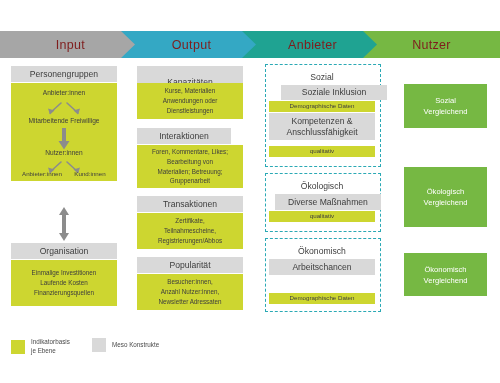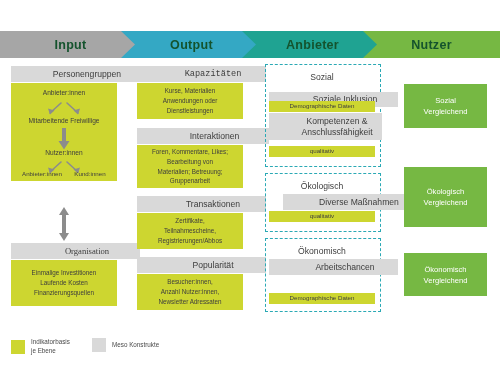--- a/index.html
+++ b/index.html
@@ -9,30 +9,30 @@
     font-family:"Liberation Sans", sans-serif;
     overflow:hidden;
     position:relative;
   }
   #stage{position:absolute;left:0;top:0;width:500px;height:383px;}
 
   
   .band{position:absolute;left:0;top:31px;width:500px;height:27px;}
   .chev{position:absolute;top:0;height:27px;display:flex;align-items:center;justify-content:center;}
   .chev span{
-    color:#14532d;font-size:12.5px;font-weight:bold;letter-spacing:.3px;
+    color:#7f1d1d;font-size:12.5px;font-weight:normal;letter-spacing:.3px;
     position:relative;z-index:2;
   }
   .chev .shape{position:absolute;left:0;top:0;width:100%;height:100%;z-index:1;}
 
   
   .meso{
     position:absolute;background:#d9d9d9;color:#3d3d3d;
     display:flex;align-items:center;justify-content:center;text-align:left;
-    font-size:8.6px;line-height:1.25;padding-left:23px;
+    font-size:8.6px;line-height:1.25;
   }
   .ind{
     position:absolute;background:#cdd630;color:#3d3d3d;
     display:flex;align-items:center;justify-content:center;text-align:center;
     font-size:6.2px;line-height:1.3;
   }
   .indbig{
     position:absolute;background:#cdd630;color:#3d3d3d;
     display:flex;flex-direction:column;align-items:center;justify-content:center;
     text-align:center;font-size:6.3px;line-height:1.55;
@@ -130,36 +130,36 @@
     </svg>
 
     <div class="pg-lbl small" style="top:88px;left:-22px;">Anbieter:innen</div>
     <div class="pg-lbl small" style="top:88px;left:26px;">Kund:innen</div>
   </div>
 
   <svg class="arrowsvg" style="left:57px;top:207px;" width="14" height="34" viewBox="0 0 14 34">
     <path d="M7,0 L12,8 L9,8 L9,26 L12,26 L7,34 L2,26 L5,26 L5,8 L2,8 Z" fill="#8c8c8c"></path>
   </svg>
 
-  <div class="meso" style="left:11px;top:243px;width:106px;height:16px;font-family:Liberation Serif, serif;">Organisation</div>
+  <div class="meso" style="left:11px;top:243px;width:106px;height:16px;">Organisation</div>
 
   <div class="indbig" style="left:11px;top:260px;width:106px;height:46px;">
     <span class="ln">Einmalige Investitionen</span>
     <span class="ln">Laufende Kosten</span>
     <span class="ln">Finanzierungsquellen</span>
   </div>
 
-  <div class="meso" style="left:137px;top:66px;width:106px;height:16px;font-family:Liberation Mono, monospace;">Kapazitäten</div>
+  <div class="meso" style="left:137px;top:66px;width:106px;height:32px;">Kapazitäten</div>
   <div class="indbig" style="left:137px;top:83px;width:106px;height:36px;">
     <span class="ln">Kurse, Materialien</span>
     <span class="ln">Anwendungen oder</span>
     <span class="ln">Dienstleistungen</span>
   </div>
 
-  <div class="meso" style="left:137px;top:128px;width:109px;height:16px;">Interaktionen</div>
+  <div class="meso" style="left:137px;top:128px;width:94px;height:16px;">Interaktionen</div>
   <div class="indbig" style="left:137px;top:145px;width:106px;height:43px;">
     <span class="ln">Foren, Kommentare, Likes;</span>
     <span class="ln">Bearbeitung von</span>
     <span class="ln">Materialien; Betreuung;</span>
     <span class="ln">Gruppenarbeit</span>
   </div>
 
   <div class="meso" style="left:137px;top:196px;width:106px;height:16px;">Transaktionen</div>
   <div class="indbig" style="left:137px;top:213px;width:106px;height:36px;">
     <span class="ln">Zertifikate,</span>
@@ -169,31 +169,31 @@
 
   <div class="meso" style="left:137px;top:257px;width:106px;height:16px;">Popularität</div>
   <div class="indbig" style="left:137px;top:274px;width:106px;height:36px;">
     <span class="ln">Besucher:innen,</span>
     <span class="ln">Anzahl Nutzer:innen,</span>
     <span class="ln">Newsletter Adressaten</span>
   </div>
 
   <div class="dashwrap" style="left:265px;top:64px;width:114px;height:101px;"></div>
   <div style="position:absolute;left:269px;top:69px;width:106px;height:15px;display:flex;align-items:center;justify-content:center;font-size:8.6px;color:#3d3d3d;">Sozial</div>
-  <div class="meso" style="left:269px;top:85px;width:106px;height:15px;margin-top:7px;">Soziale Inklusion</div>
+  <div class="meso" style="left:281px;top:85px;width:106px;height:15px;">Soziale Inklusion</div>
   <div class="ind" style="left:269px;top:101px;width:106px;height:11px;">Demographische Daten</div>
-  <div class="meso" style="left:269px;top:113px;width:90px;height:27px;flex-direction:column;">
+  <div class="meso" style="left:269px;top:113px;width:106px;height:27px;flex-direction:column;">
     <span>Kompetenzen &amp;</span>
     <span>Anschlussfähigkeit</span>
   </div>
   <div class="ind" style="left:269px;top:146px;width:106px;height:11px;">qualitativ</div>
 
   <div class="dashwrap" style="left:265px;top:173px;width:114px;height:57px;"></div>
   <div style="position:absolute;left:269px;top:178px;width:106px;height:15px;display:flex;align-items:center;justify-content:center;font-size:8.6px;color:#3d3d3d;">Ökologisch</div>
-  <div class="meso" style="left:283px;top:194px;width:106px;height:16px;">Diverse Maßnahmen</div>
+  <div class="meso" style="left:275px;top:194px;width:106px;height:16px;">Diverse Maßnahmen</div>
   <div class="ind" style="left:269px;top:211px;width:106px;height:11px;">qualitativ</div>
 
   <div class="dashwrap" style="left:265px;top:238px;width:114px;height:72px;"></div>
   <div style="position:absolute;left:269px;top:243px;width:106px;height:15px;display:flex;align-items:center;justify-content:center;font-size:8.6px;color:#3d3d3d;">Ökonomisch</div>
   <div class="meso" style="left:269px;top:259px;width:106px;height:16px;">Arbeitschancen</div>
   <div class="ind" style="left:269px;top:293px;width:106px;height:11px;">Demographische Daten</div>
 
   <div class="impact" style="left:404px;top:84px;width:83px;height:44px;">
     <span>Sozial</span>
     <span>Vergleichend</span>

